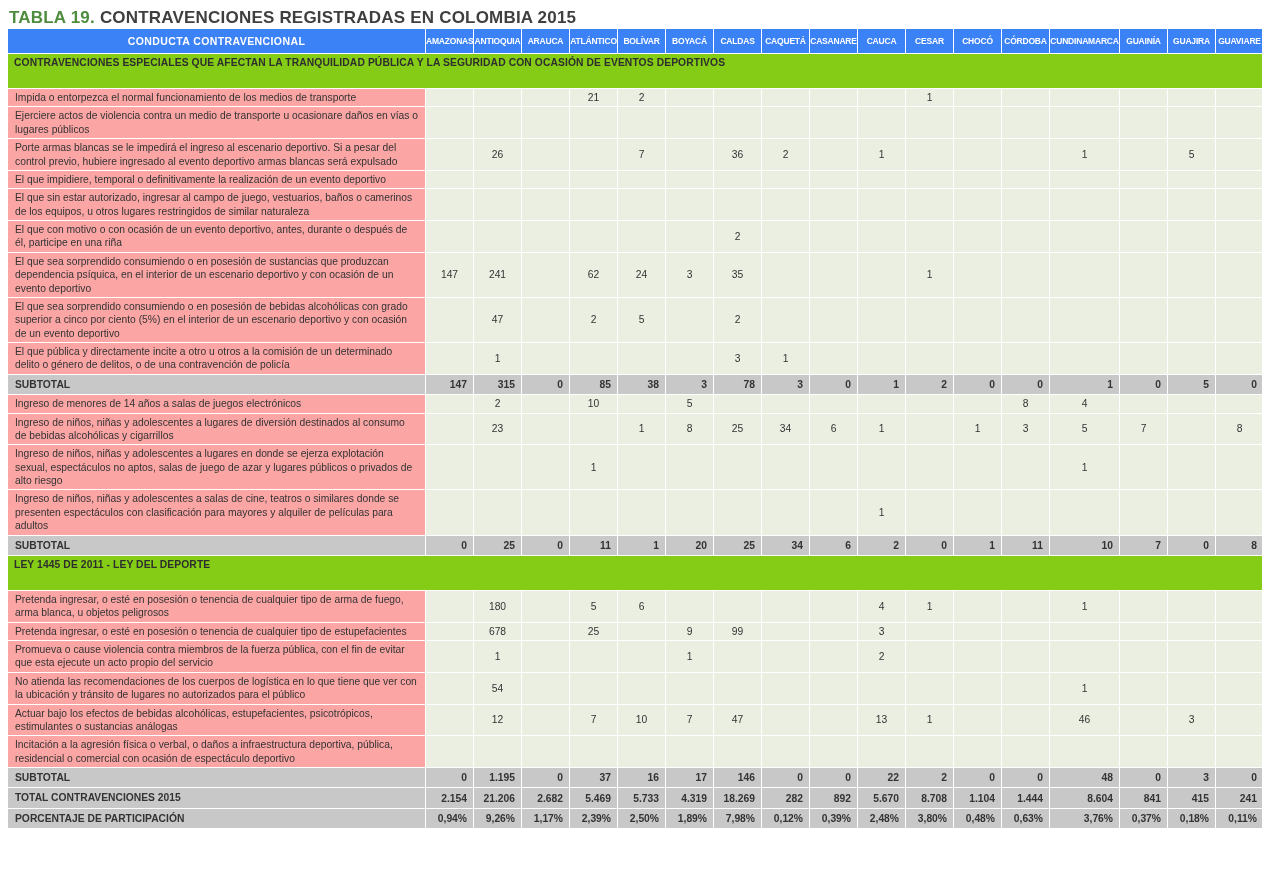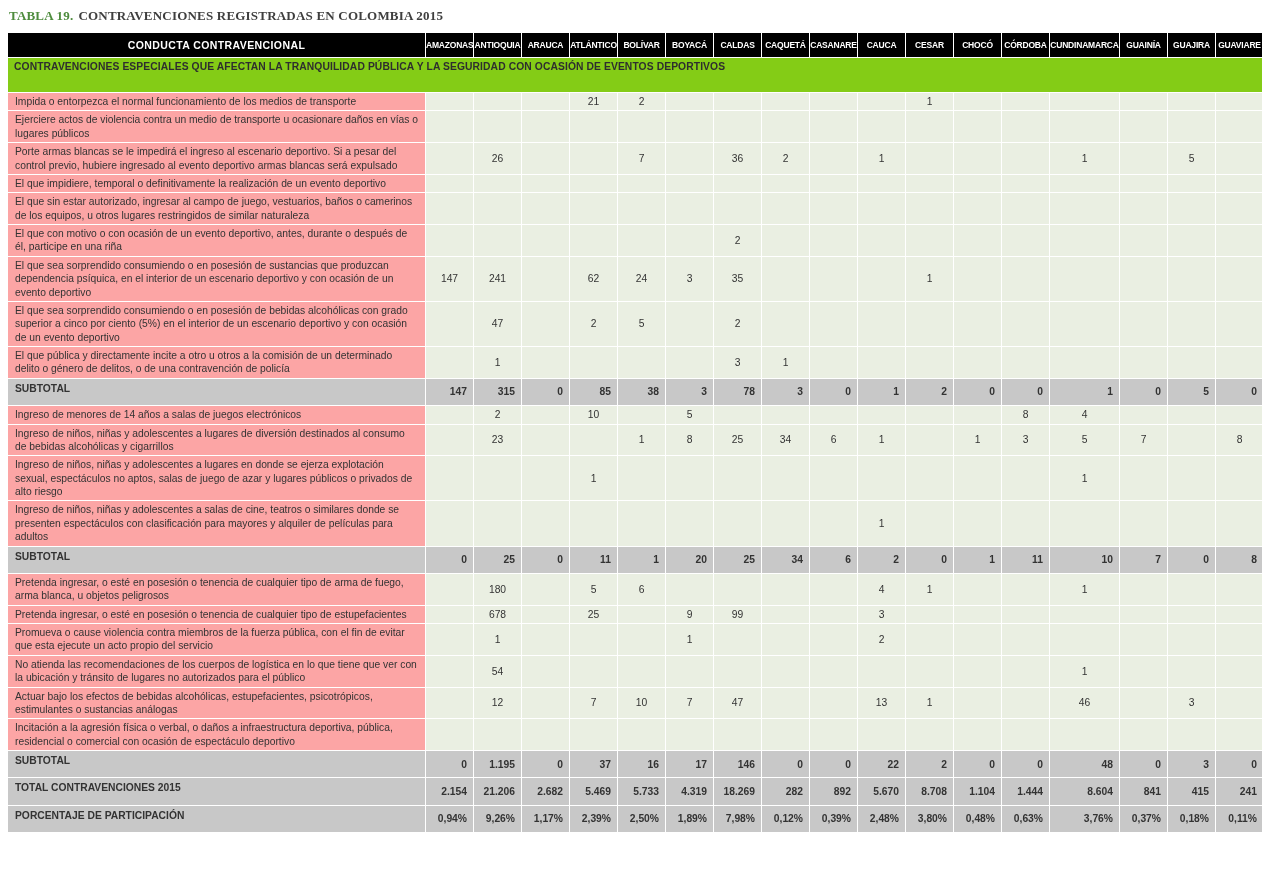--- a/index.html
+++ b/index.html
@@ -4,39 +4,38 @@
 <style>
   * { box-sizing: border-box; margin: 0; padding: 0; }
   html, body { background: #ffffff; }
   body {
     width: 1262px;
     font-family: "Liberation Sans", sans-serif;
     color: #333333;
   }
   .page { padding: 5px 7px 0 7px; }
   .title-bar {
-    font-size: 13px;
+    font-size: 17px;
     font-weight: bold;
-    padding: 3px 0 8px 2px;
+    padding: 3px 0 0 2px;
     color: #3f3f3f;
     letter-spacing: 0.2px;
-    font-family: Liberation Serif, serif;
   }
   .title-prefix { color: #4e8c3e; margin-right: 5px; }
   table.ctable {
     border-collapse: collapse;
     table-layout: fixed;
     width: 1248px;
   }
   table.ctable th, table.ctable td {
     border: 1px solid #ffffff;
     vertical-align: middle;
   }
   thead th {
-    background: #000000;
+    background: #3b82f6;
     color: #ffffff;
     font-size: 8.5px;
     font-weight: bold;
     text-align: center;
     padding: 6px 0;
     letter-spacing: -0.2px;
     white-space: nowrap;
     overflow: hidden;
   }
   thead th.label-h {
@@ -59,21 +58,21 @@
     color: #333333;
   }
   td.num {
     background: #eaefe2;
     font-size: 10.3px;
     text-align: center;
     padding: 2px 2px;
     color: #333333;
   }
   tr.subtotal td { background: #c8c8c8; font-weight: bold; }
-  tr.subtotal td.label { padding-top: 3px; padding-bottom: 10px; }
+  tr.subtotal td.label { padding-top: 3px; padding-bottom: 3px; }
   tr.subtotal td.num { text-align: right; padding-right: 6px; }
 </style>
 </head>
 <body>
 
 <div class="page">
   <div class="title-bar">
     <span class="title-prefix">TABLA 19.</span><span>CONTRAVENCIONES REGISTRADAS EN COLOMBIA 2015</span>
   </div>
 
@@ -417,20 +416,23 @@
           <td class="num">6</td>
           <td class="num">2</td>
           <td class="num">0</td>
           <td class="num">1</td>
           <td class="num">11</td>
           <td class="num">10</td>
           <td class="num">7</td>
           <td class="num">0</td>
           <td class="num">8</td>
         </tr>
+        <tr class="section">
+          <td colspan="18">LEY 1445 DE 2011 - LEY DEL DEPORTE</td>
+        </tr>
         <tr class="data">
           <td class="label">Pretenda ingresar, o esté en posesión o tenencia de cualquier tipo de arma de fuego, arma blanca, u objetos peligrosos</td>
           <td class="num"></td>
           <td class="num">180</td>
           <td class="num"></td>
           <td class="num">5</td>
           <td class="num">6</td>
           <td class="num"></td>
           <td class="num"></td>
           <td class="num"></td>

